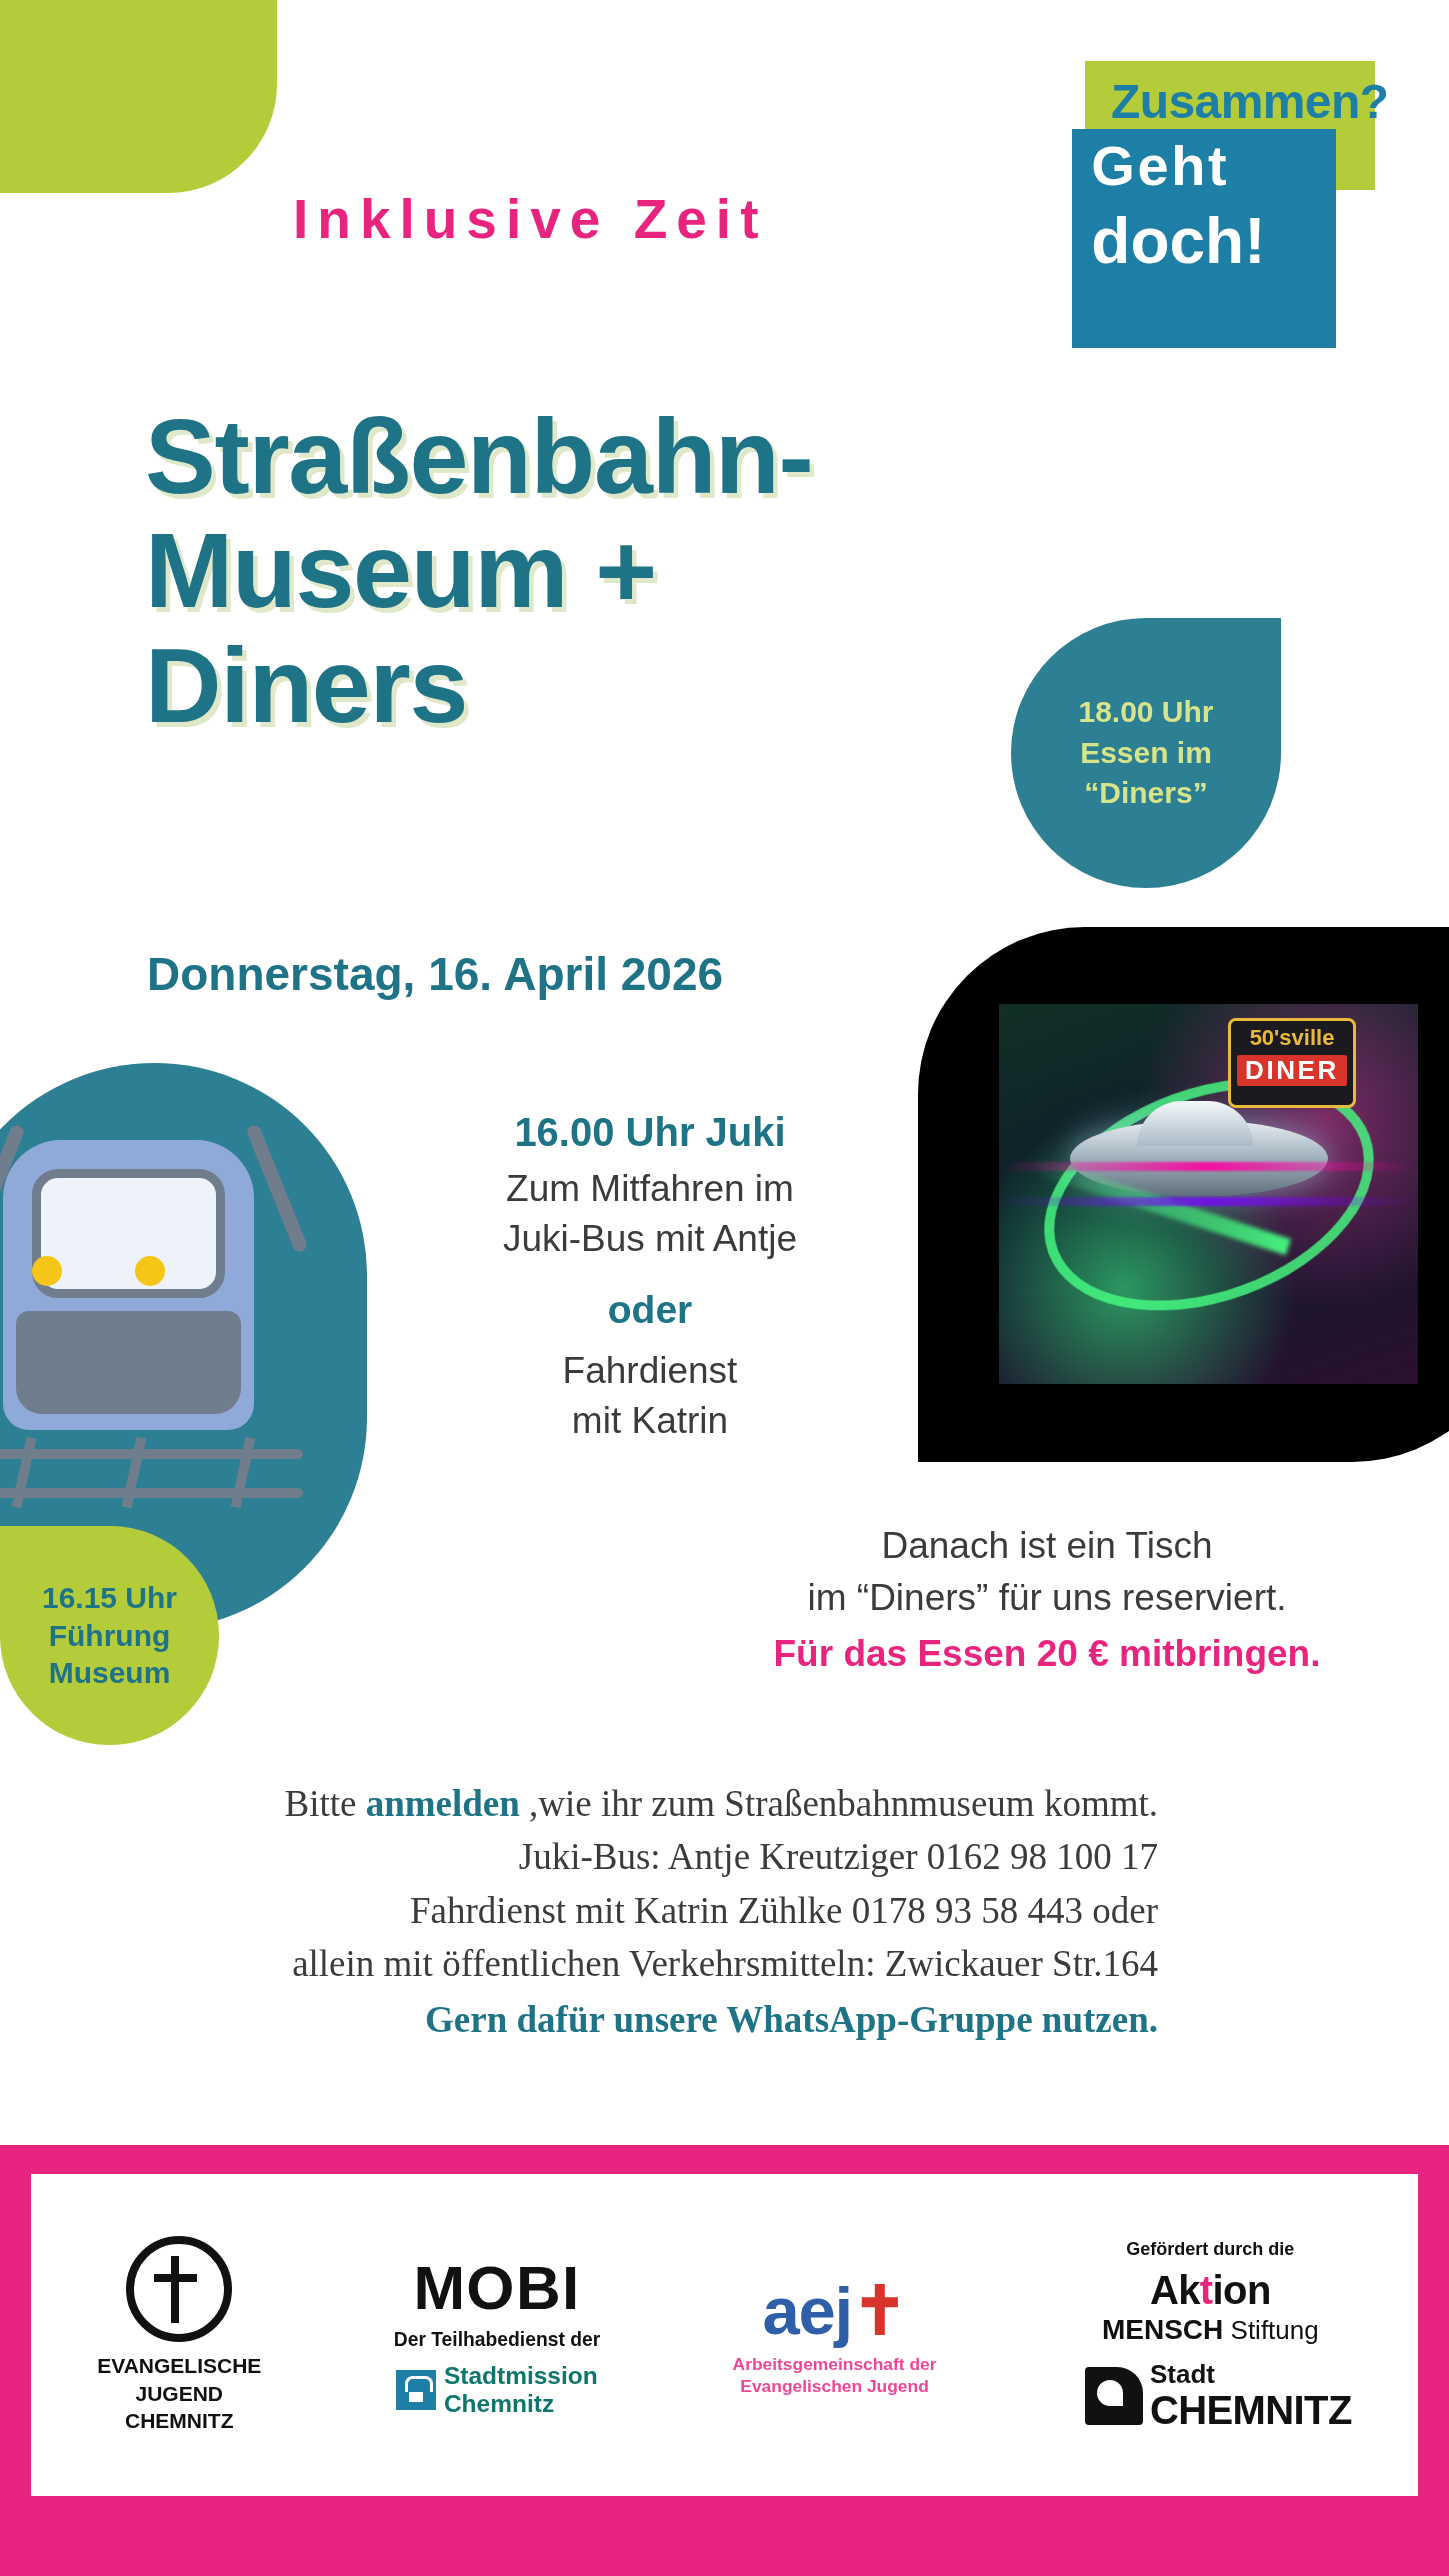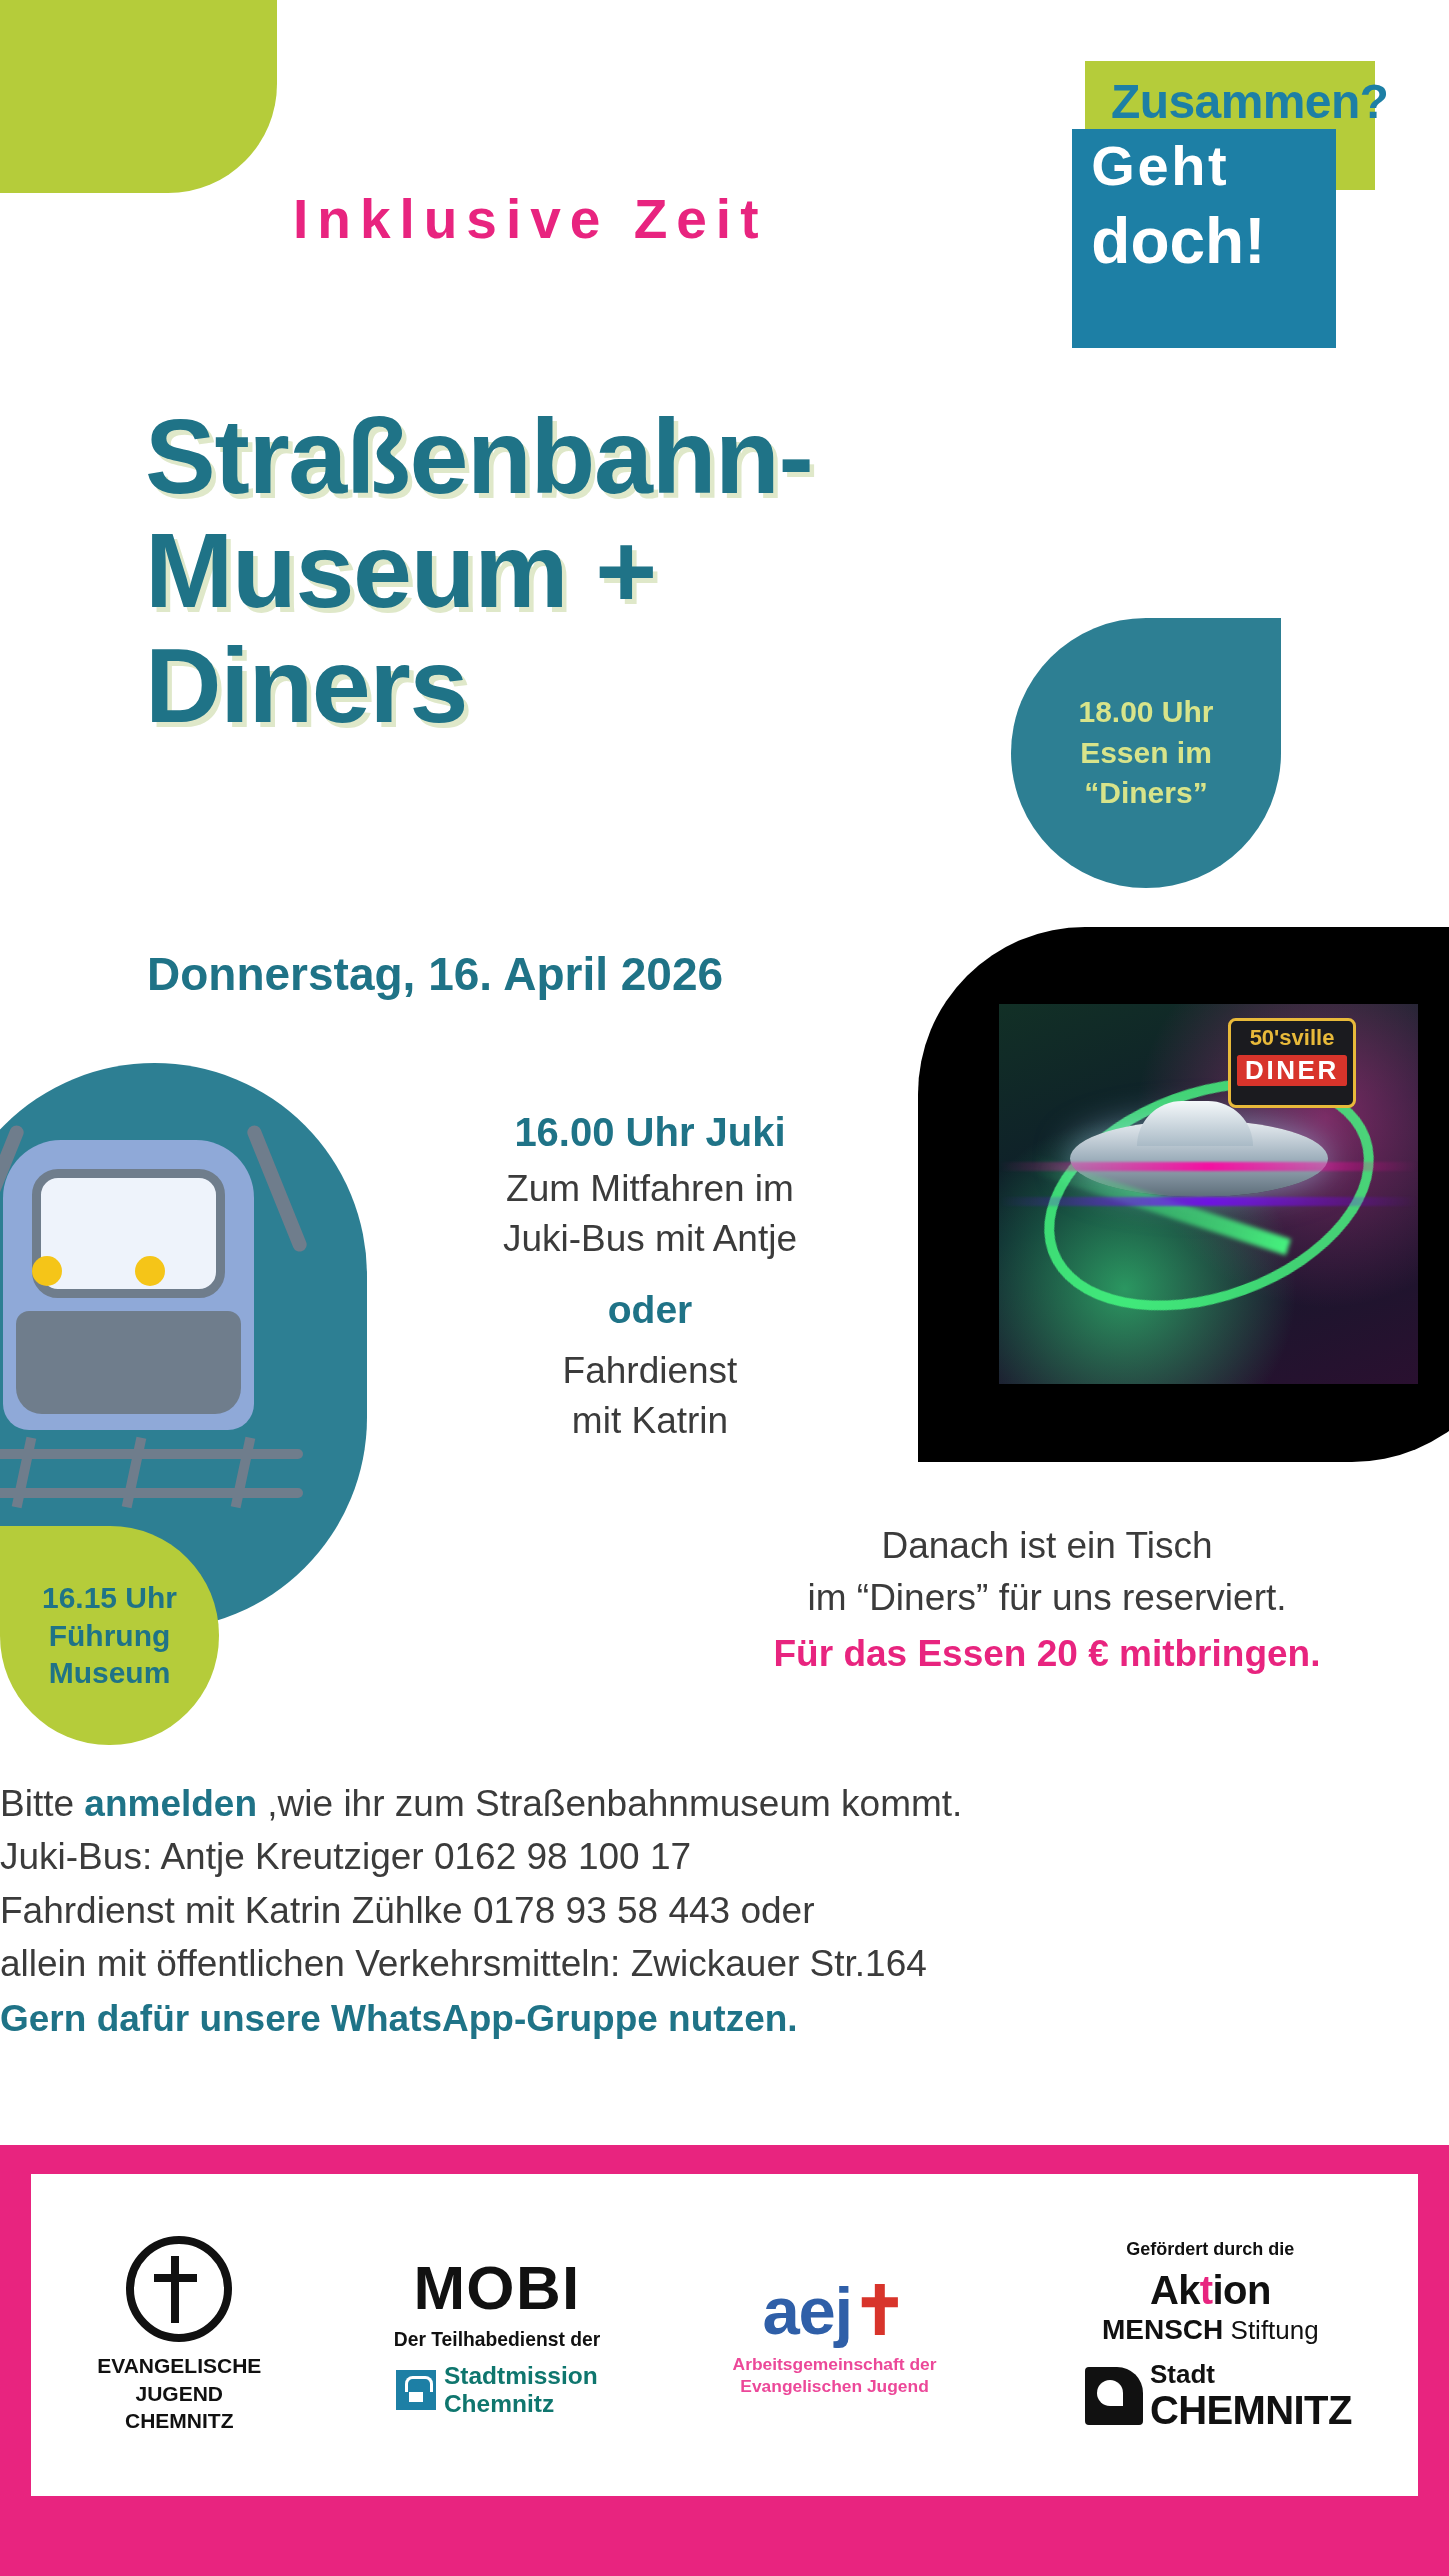--- a/index.html
+++ b/index.html
@@ -393,22 +393,23 @@
     color: #e8247f;
     margin-top: 9px;
   }
 
   
   .bottom-text {
     position: absolute;
     left: 0;
     top: 1777px;
     width: 1158px;
-    text-align: left;
+    text-align: right;
     color: #3b3b3b;
+    font-family: Liberation Serif, serif;
   }
   .bottom-text .ln {
     font-size: 37px;
     line-height: 1.44;
   }
   .bottom-text .teal-b {
     color: #1f7387;
     font-weight: bold;
   }
   .bottom-text .last {

